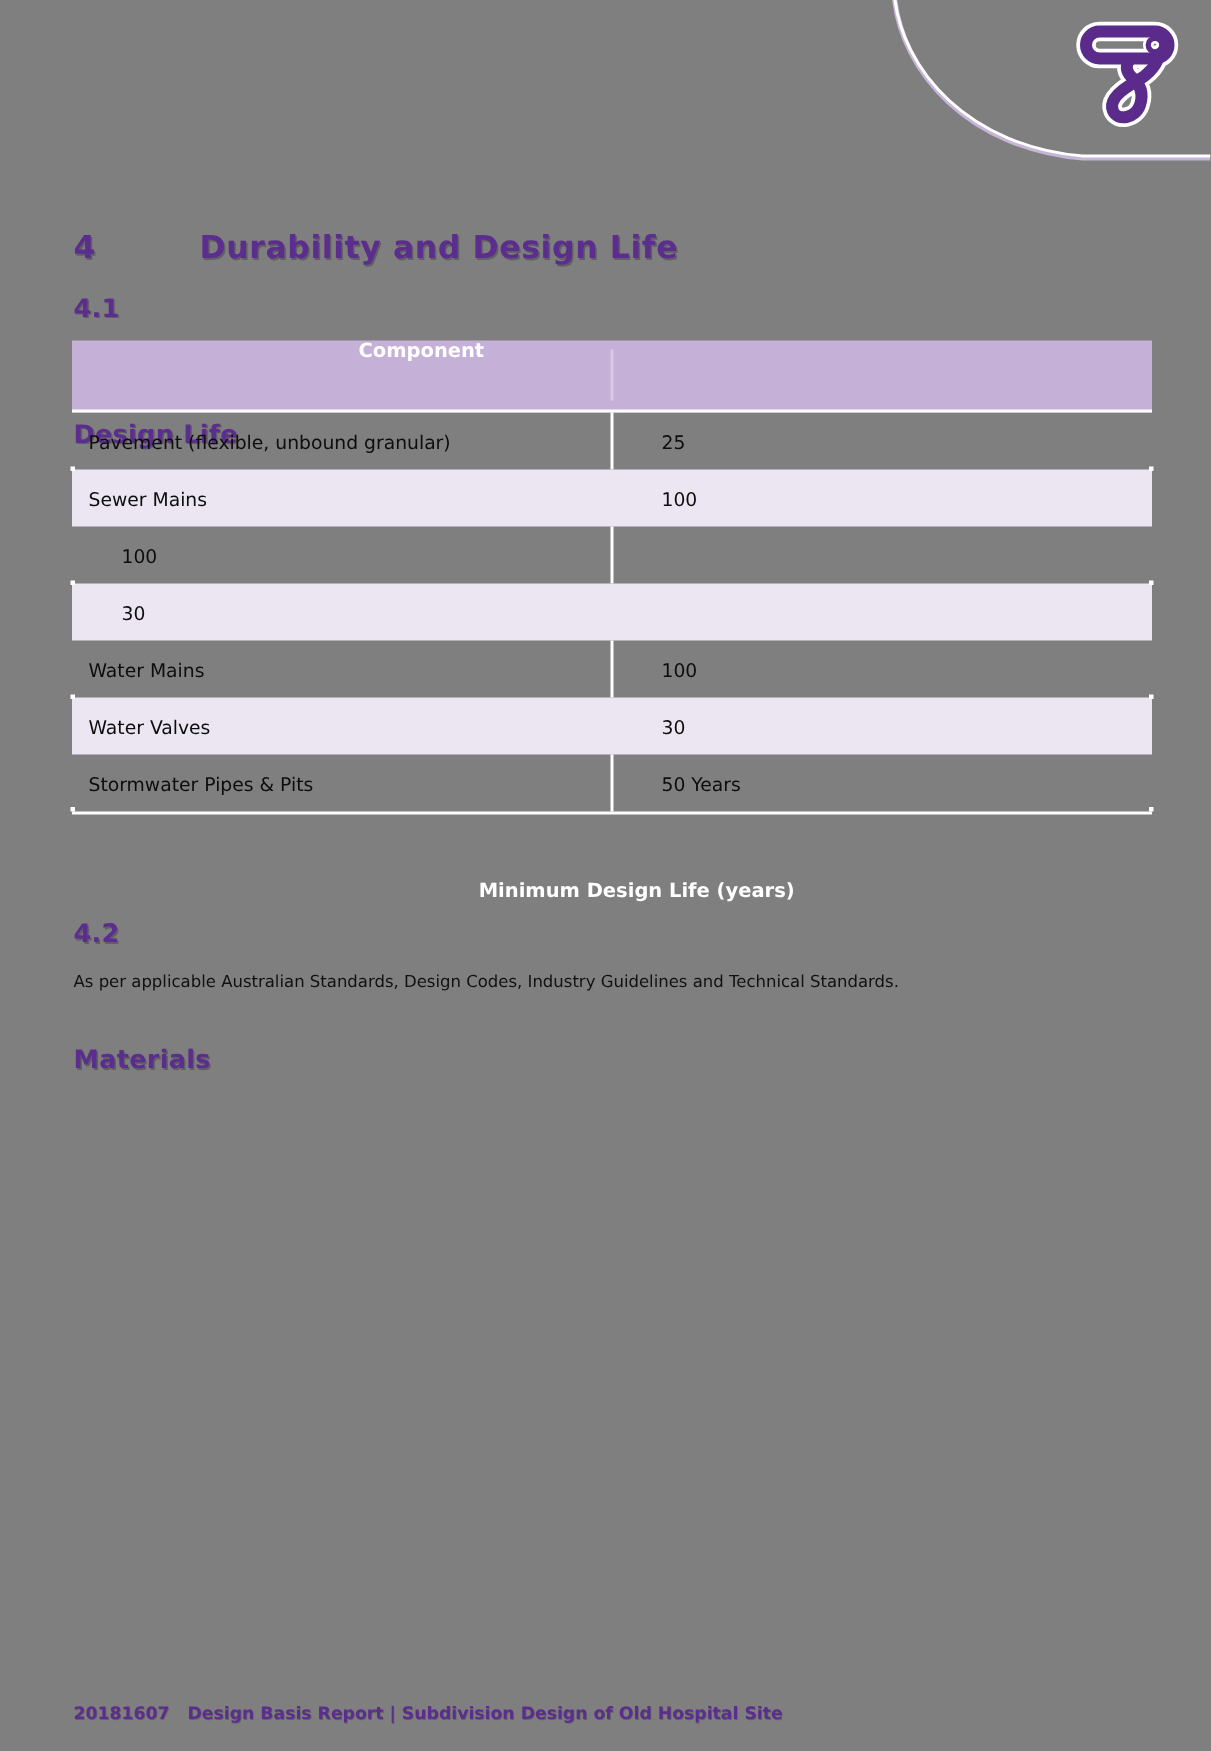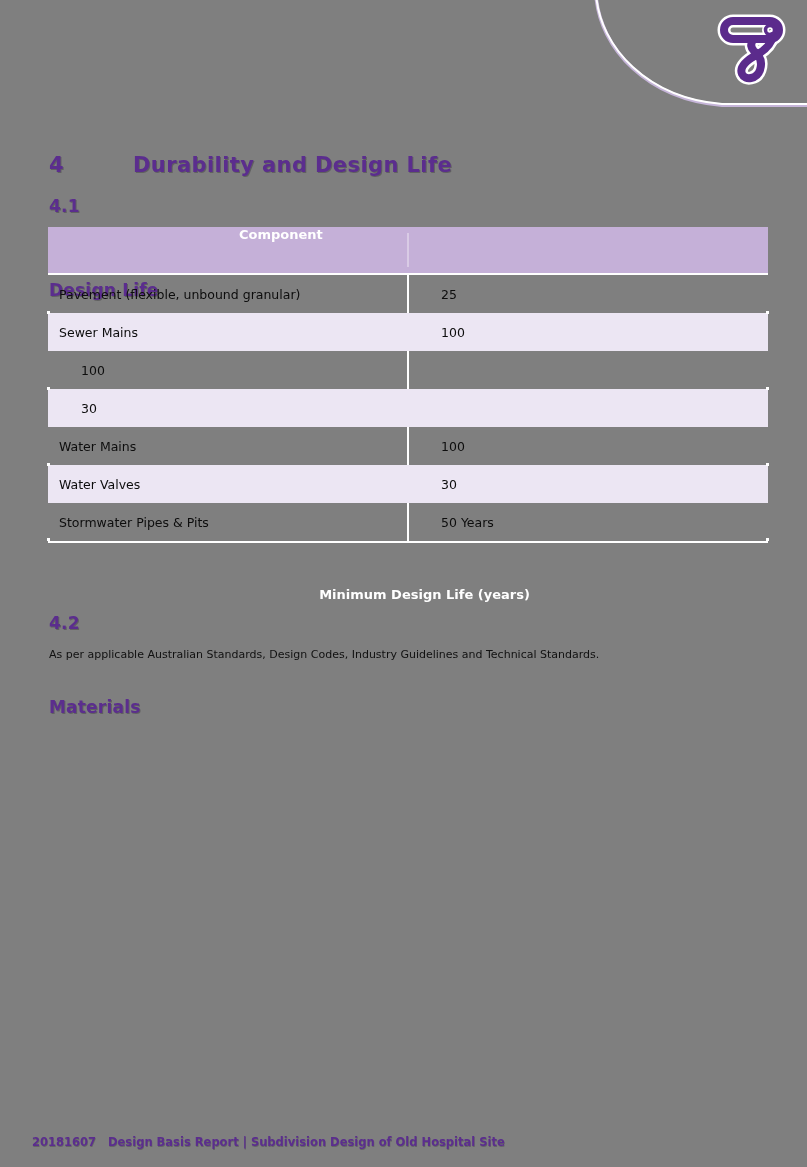--- a/index.html
+++ b/index.html
@@ -41,21 +41,21 @@
   .drow.alt { background: #ece6f3; }
   .drow.alt::before, .drow.alt .corner-dot {
     content: ""; position: absolute; top: -2px; left: -1px;
     width: 3px; height: 3px; background: #ffffff; }
   .drow.alt .corner-dot { left: auto; right: -1px; }
   .end-dot { position: absolute; bottom: 0; width: 3px; height: 3px; background: #ffffff; }
   .end-dot.l { left: -1px; } .end-dot.r { right: -1px; }
   
   .body-text { position: absolute; left: 49px; top: 637px; width: 716px;
                font-size: 11px; color: #111111; }
-  .page-footer { position: absolute; left: 32px; top: 1135px;
+  .page-footer { position: absolute; left: 49px; top: 1135px;
                  color: #5b2d8e; font-weight: bold; font-size: 11.5px;
                  display: flex; gap: 12px; text-shadow: 0.5px 0.5px 0 rgba(40,40,40,0.3); }
 </style>
 </head>
 <body>
 
 <svg class="header-deco" viewBox="0 0 807 115" xmlns="http://www.w3.org/2000/svg">
   <path d="M 596 -6 C 600 48 648 98 722 104 L 807 104" fill="none" stroke="#c6b5d9" stroke-width="3.5" transform="translate(0,1.3)"></path>
   <path d="M 596 -6 C 600 48 648 98 722 104 L 807 104" fill="none" stroke="#ffffff" stroke-width="2"></path>
 </svg>

